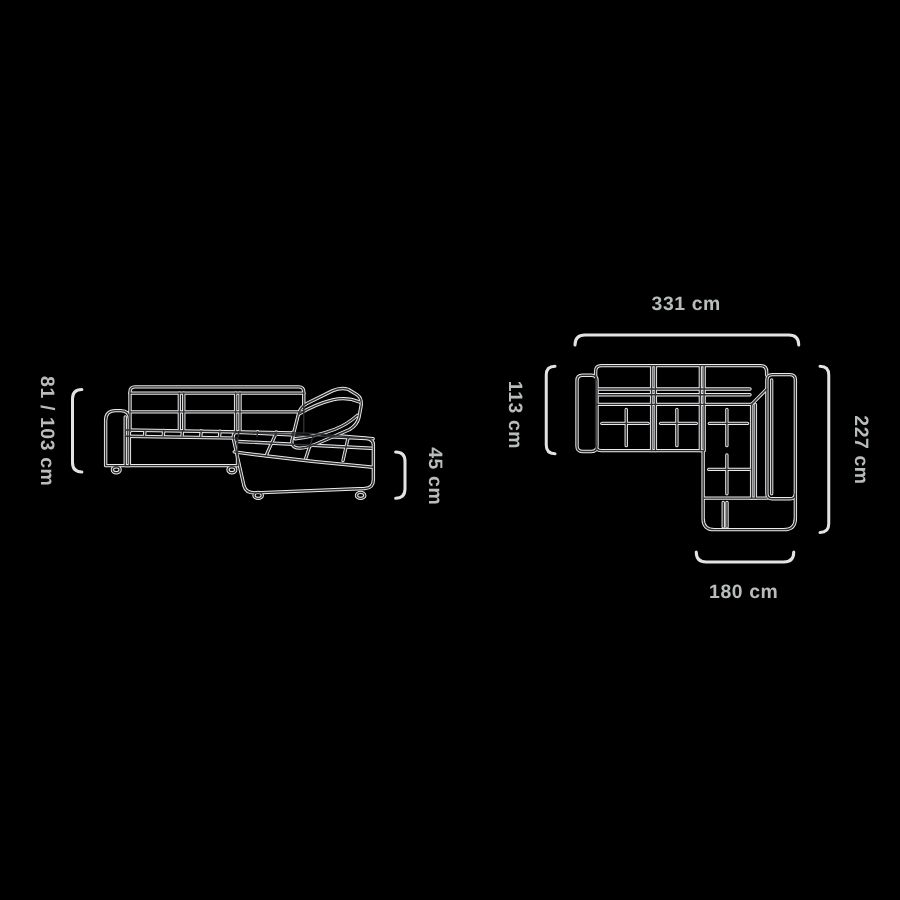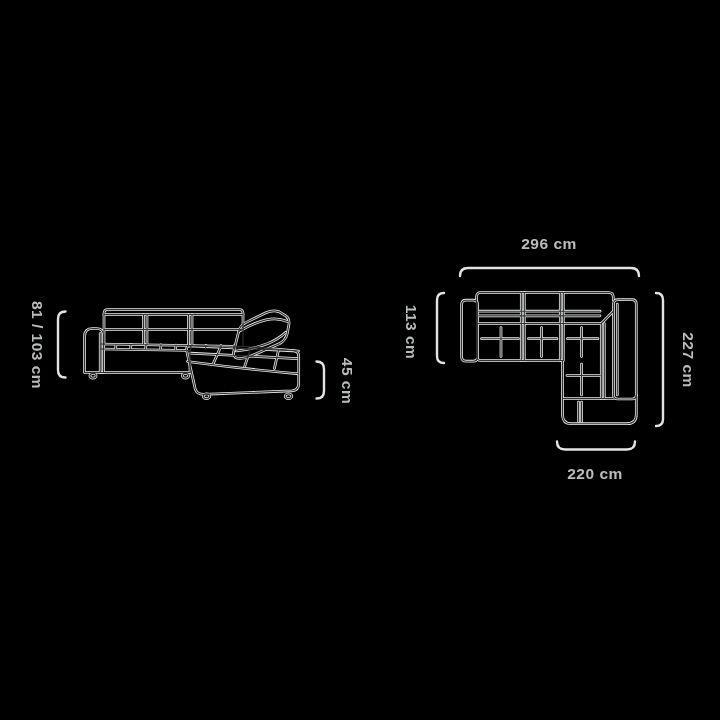--- a/index.html
+++ b/index.html
@@ -224,20 +224,20 @@
 
         <path fill="none" d="M466,300.2 H473.2 Q477.6,300.2 477.6,304.6 V356.8 Q477.6,361.2 473.2,361.2 H466 Q461.6,361.2 461.6,356.8 V304.6 Q461.6,300.2 466,300.2 Z"></path>
       </g>
     </g>
     </svg>
 
   <div class="label v" style="left:37px;top:345px">81 / 103 cm</div>
 
   <div class="label v" style="left:347px;top:381px">45 cm</div>
 
-  <div class="label" style="left:549px;top:244px">296 cm</div>
+  <div class="label" style="left:549px;top:244px">331 cm</div>
 
   <div class="label v" style="left:411px;top:332px">113 cm</div>
 
   <div class="label v" style="left:688px;top:360px">227 cm</div>
 
-  <div class="label" style="left:595px;top:474px">220 cm</div>
+  <div class="label" style="left:595px;top:474px">180 cm</div>
 </div>
 
 </body></html>

